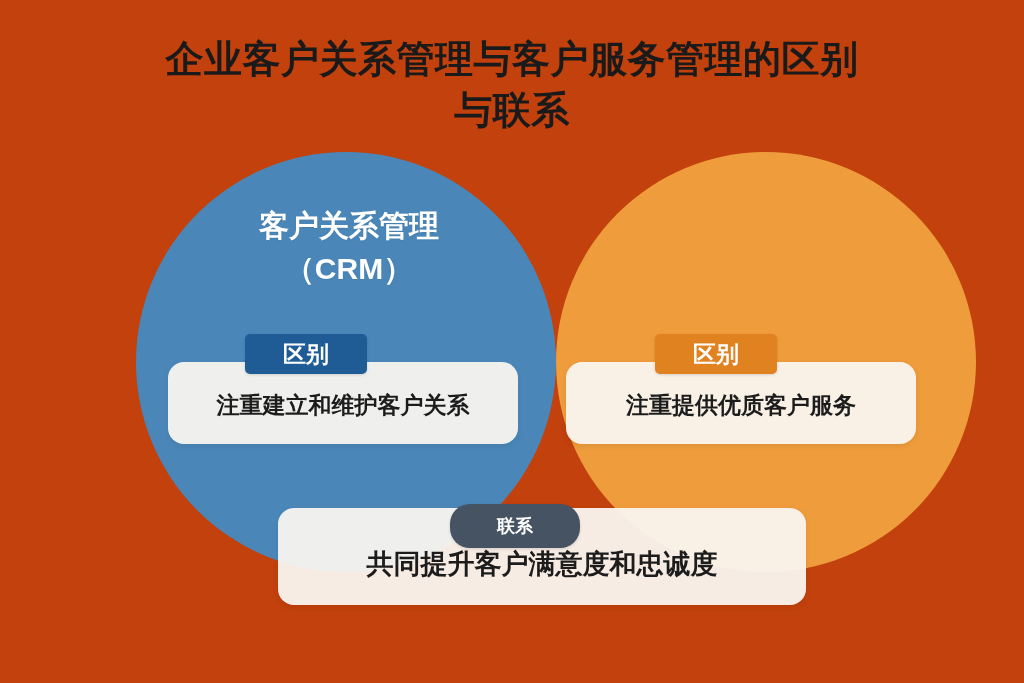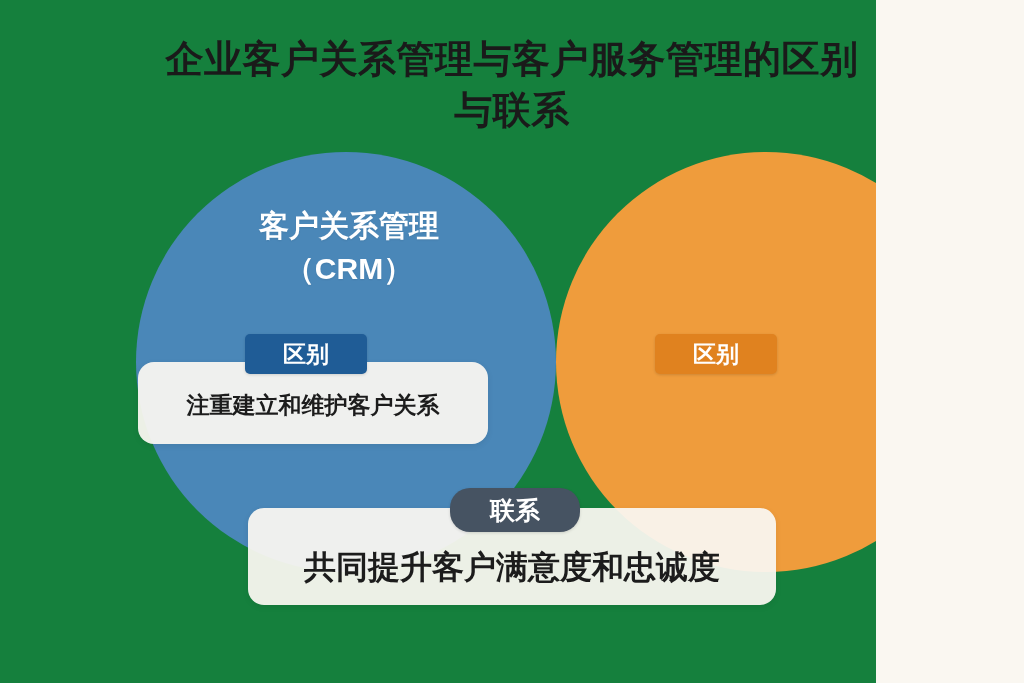--- a/index.html
+++ b/index.html
@@ -9,23 +9,23 @@
   body {
     width: 1024px;
     height: 683px;
     background: #faf7f1;
     font-family: "Liberation Sans", "DejaVu Sans", sans-serif;
     overflow: hidden;
   }
 
   #stage {
     position: relative;
-    width: 876px;
+    width: 1024px;
     height: 683px;
-    background: #15803d;
+    background: #c2410c;
     overflow: hidden;
   }
 
   
   .title {
     position: absolute;
     left: 92px;
     top: 34px;
     width: 840px;
     text-align: center;
@@ -94,20 +94,21 @@
     top: 205px;
     width: 330px;
   }
 
   
   .card {
     position: absolute;
     background: rgba(250,247,241,0.94);
     border-radius: 16px;
     box-shadow: 0 2px 6px rgba(0,0,0,0.08);
+    margin-left: 30px;
   }
   .card-left {
     left: 138px;
     top: 362px;
     width: 350px;
     height: 82px;
   }
   .card-right {
     left: 536px;
     top: 362px;
@@ -129,21 +130,21 @@
     color: #1c1c1c;
     font-weight: bold;
   }
   .card-left .card-text,
   .card-right .card-text {
     top: 28px;
     font-size: 23px;
   }
   .card-bottom .card-text {
     top: 38px;
-    font-size: 32px;
+    font-size: 27px;
   }
 
   
   .badge {
     position: absolute;
     border-radius: 5px;
     color: #ffffff;
     font-size: 23px;
     font-weight: bold;
     text-align: center;
@@ -158,25 +159,25 @@
     background: #1f5c96;
   }
   .badge-right {
     left: 655px;
     top: 334px;
     width: 122px;
     background: #e0821f;
   }
   .badge-bottom {
     left: 450px;
-    top: 488px;
+    top: 504px;
     width: 130px;
     height: 44px;
     line-height: 44px;
-    font-size: 25px;
+    font-size: 18px;
     border-radius: 20px;
     background: #465362;
   }
 </style>
 </head>
 <body>
 
 <div id="stage">
 
   <div class="title">企业客户关系管理与客户服务管理的区别
@@ -199,20 +200,23 @@
 
     <div class="circle-label circle-label-left">客户关系管理
 （CRM）</div>
 
   </div>
 
   <div class="card card-left">
     <div class="card-text">注重建立和维护客户关系</div>
   </div>
 
+  <div class="card card-right">
+    <div class="card-text">注重提供优质客户服务</div>
+  </div>
 
   <div class="card card-bottom">
     <div class="card-text">共同提升客户满意度和忠诚度</div>
   </div>
 
   <div class="badge badge-left">区别</div>
 
   <div class="badge badge-right">区别</div>
 
   <div class="badge badge-bottom">联系</div>

